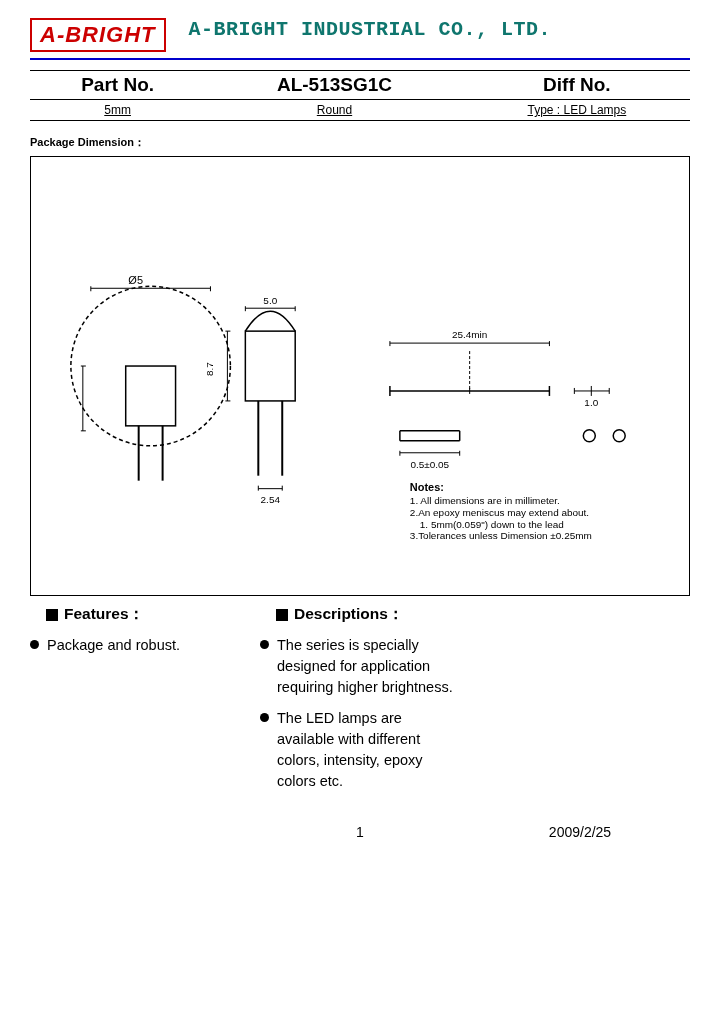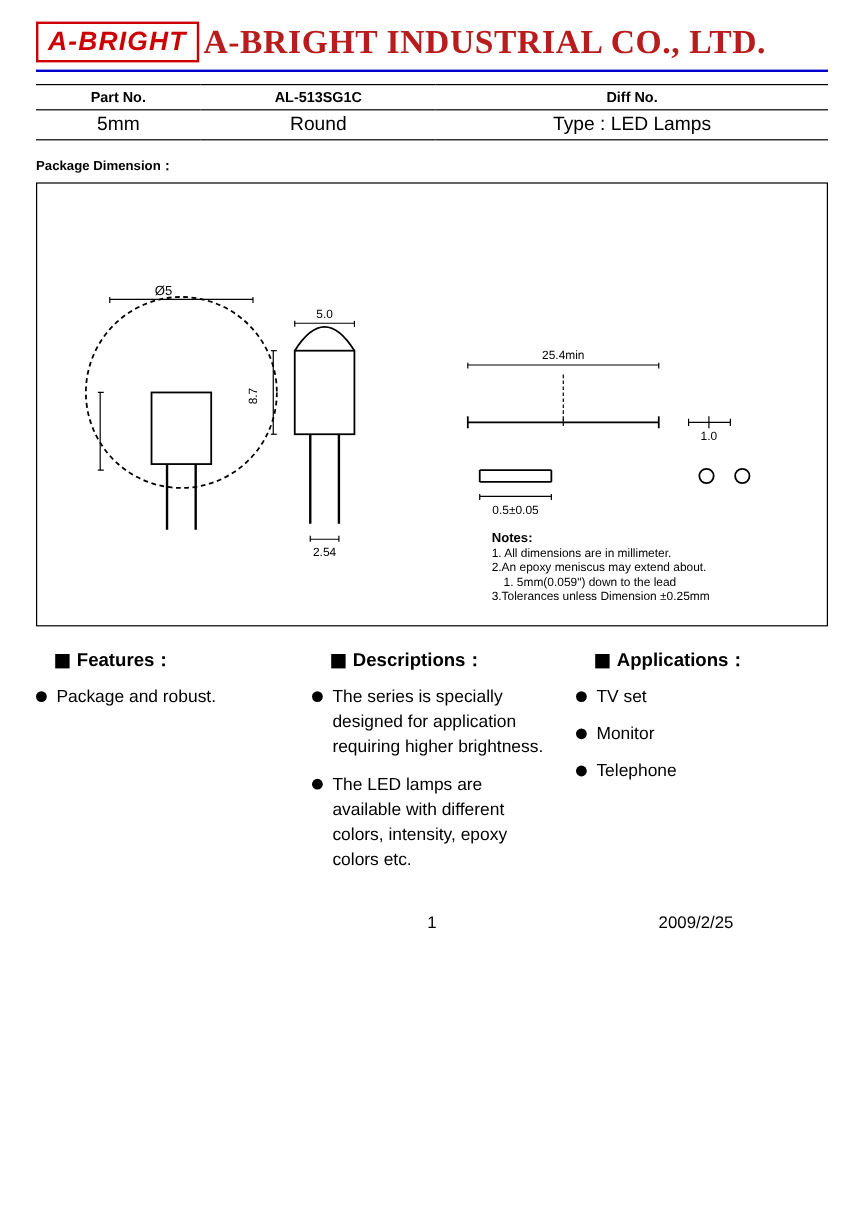--- a/index.html
+++ b/index.html
@@ -9,89 +9,90 @@
       width: 720px;
       min-height: 1012px;
       padding: 18px 30px 18px 30px;
       color: #000;
       font-size: 15px;
     }
 
     
     .header {
       display: flex;
-      align-items: flex-end;
-      gap: 4px;
+      align-items: flex-start;
+      gap: 23px;
       margin-bottom: 6px;
     }
     .logo-box {
       border: 2.5px solid #cc0000;
       padding: 2px 8px;
       display: inline-flex;
       align-items: center;
     }
     .logo-text {
       font-size: 22px;
       font-weight: 900;
       font-style: italic;
       color: #cc0000;
       letter-spacing: 1px;
       font-family: Arial, sans-serif;
     }
     .company-name {
-      font-size: 28px;
+      font-size: 20px;
       font-weight: 700;
-      color: #b91c1c;
-      font-family: Liberation Serif, serif;
+      color: #0f766e;
+      font-family: Liberation Mono, monospace;
       letter-spacing: 0.5px;
     }
     .header-line {
       border: none;
       border-top: 2.5px solid #0000cc;
       margin-bottom: 10px;
     }
 
     
     .part-table {
       width: 100%;
       border-collapse: collapse;
       margin-bottom: 14px;
     }
     .part-table td {
       text-align: center;
-      font-size: 12px;
+      font-size: 19px;
       font-weight: 600;
       padding: 3px 8px;
       font-family: Arial, sans-serif;
     }
     .part-table .border-row td {
       border-top: 1.5px solid #000;
       border-bottom: 1.5px solid #000;
     }
     .part-table .row2 td {
       border-bottom: 1.5px solid #000;
-      font-size: 16px;
+      font-size: 12px;
       font-weight: 500;
+      text-decoration: underline;
     }
 
     
     .pkg-label {
       font-size: 11px;
       font-weight: 600;
       margin-bottom: 6px;
       font-family: Arial, sans-serif;
     }
 
     
     .diagram-box {
       border: 1.5px solid #000;
       width: 100%;
-      height: 370px;
+      height: 440px;
       position: relative;
-      margin-bottom: 18px;
+      margin-bottom: 8px;
       overflow: hidden;
     }
 
     
     .diagram-svg {
       width: 100%;
       height: 100%;
     }
 
     
@@ -289,37 +290,19 @@
     <div class="bullet-item">
       <span class="circle-bullet"></span>
       <span class="bullet-text">The series is specially designed for application requiring higher brightness.</span>
     </div>
     <div class="bullet-item">
       <span class="circle-bullet"></span>
       <span class="bullet-text">The LED lamps are available with different colors, intensity, epoxy colors etc.</span>
     </div>
   </div>
 
-  <div class="col">
-    <div class="col-header">
-      <span class="sq-bullet"></span>
-      <span>Applications：</span>
-    </div>
-    <div class="bullet-item">
-      <span class="circle-bullet"></span>
-      <span class="bullet-text">TV set</span>
-    </div>
-    <div class="bullet-item">
-      <span class="circle-bullet"></span>
-      <span class="bullet-text">Monitor</span>
-    </div>
-    <div class="bullet-item">
-      <span class="circle-bullet"></span>
-      <span class="bullet-text">Telephone</span>
-    </div>
-  </div>
 </div>
 
 <div class="footer">
   <span style="flex:1;"></span>
   <span class="footer-page">1</span>
   <span class="footer-date" style="flex:1; text-align:center;">2009/2/25</span>
 </div>
 
 </body></html>

